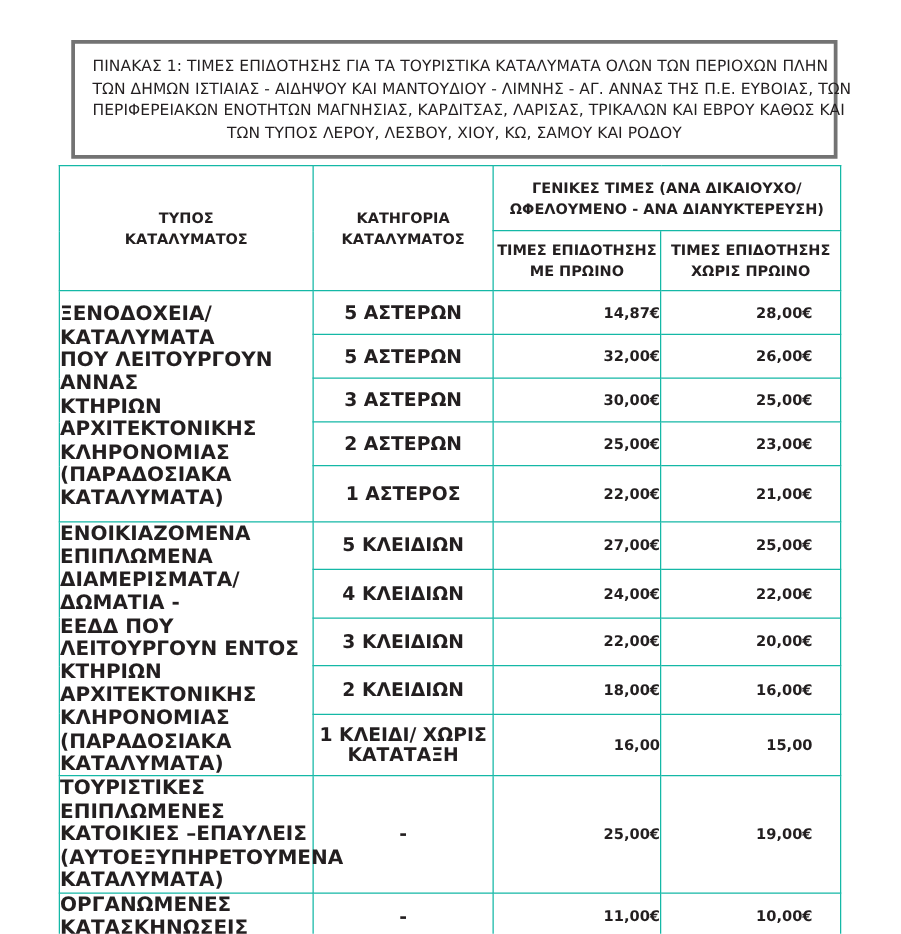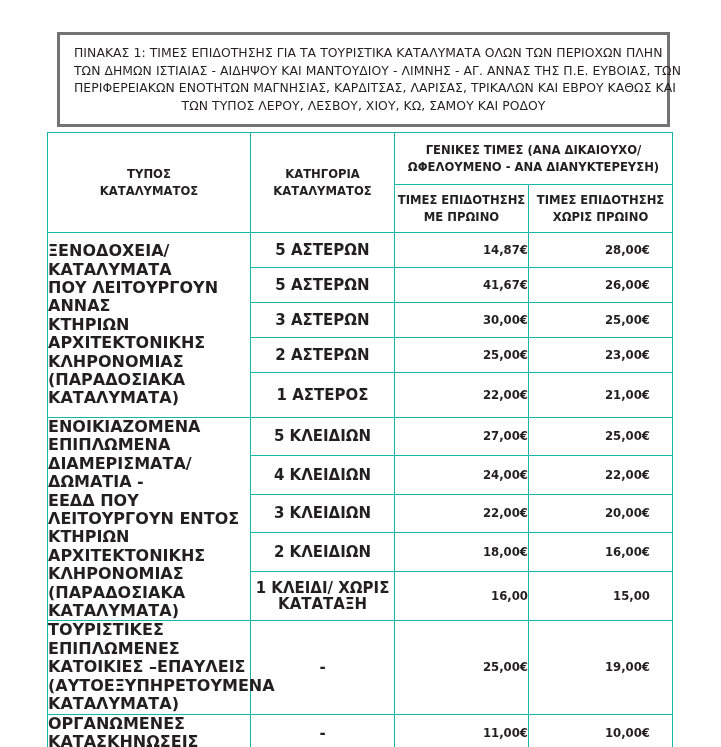--- a/index.html
+++ b/index.html
@@ -169,21 +169,21 @@
             <div>ΚΤΗΡΙΩΝ ΑΡΧΙΤΕΚΤΟΝΙΚΗΣ</div>
             <div>ΚΛΗΡΟΝΟΜΙΑΣ (ΠΑΡΑΔΟΣΙΑΚΑ</div>
             <div>ΚΑΤΑΛΥΜΑΤΑ)</div>
           </td>
           <td class="cat-cell">5 ΑΣΤΕΡΩΝ</td>
           <td class="price-cell">14,87€</td>
           <td class="price-cell wout">28,00€</td>
         </tr>
         <tr>
           <td class="cat-cell">5 ΑΣΤΕΡΩΝ</td>
-          <td class="price-cell">41,67€</td>
+          <td class="price-cell">32,00€</td>
           <td class="price-cell wout">26,00€</td>
         </tr>
         <tr>
           <td class="cat-cell">3 ΑΣΤΕΡΩΝ</td>
           <td class="price-cell">30,00€</td>
           <td class="price-cell wout">25,00€</td>
         </tr>
         <tr>
           <td class="cat-cell">2 ΑΣΤΕΡΩΝ</td>
           <td class="price-cell">25,00€</td>

